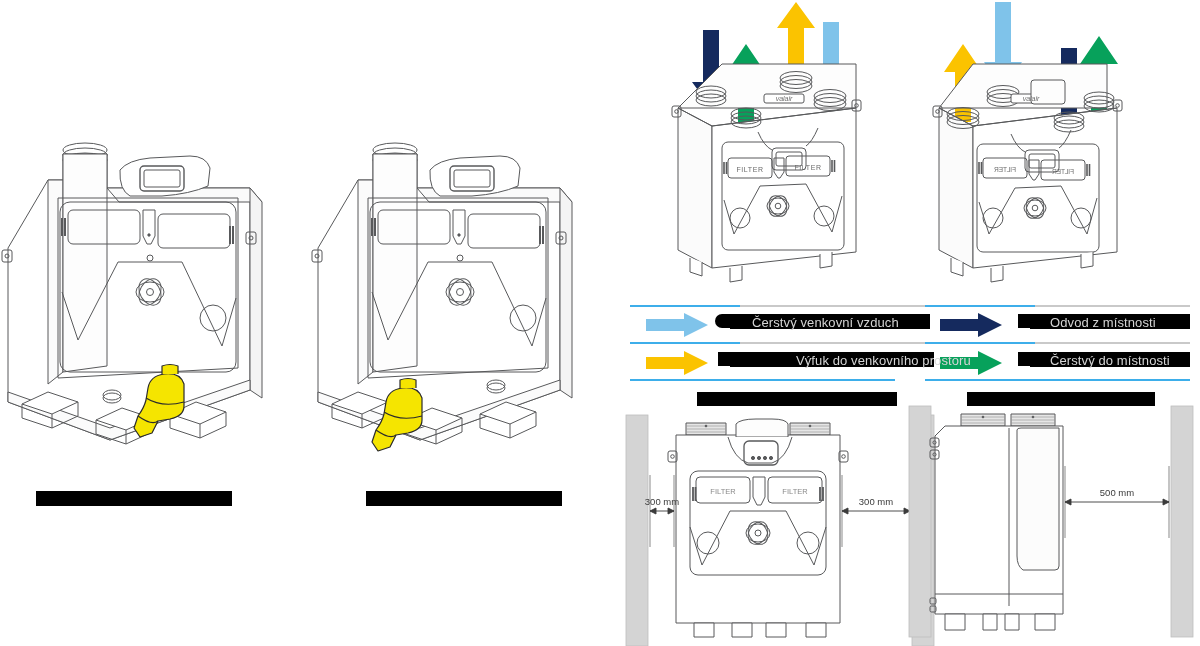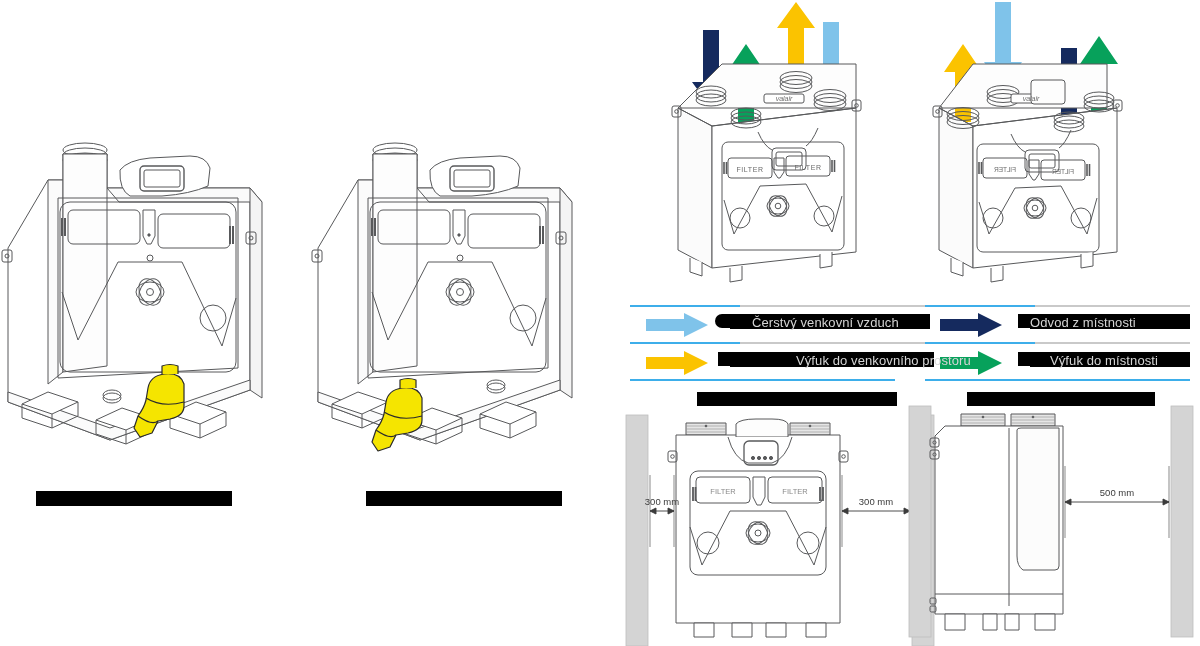--- a/index.html
+++ b/index.html
@@ -345,30 +345,30 @@
     <div class="abs redact" style="left:100px;top:47px;width:204px;height:15px;"></div>
     <div class="abs legend-text" style="left:122px;top:48px;width:200px;color:#d5d5d5;z-index:4;margin-left:44px;">Výfuk do venkovního prostoru</div>
 
     <div class="abs" style="left:310px;top:8px;">
       <svg width="62" height="24" viewBox="0 0 62 24">
         <path d="M0 6 L38 6 L38 0 L62 12 L38 24 L38 18 L0 18 Z" fill="#152a5e"></path>
       </svg>
     </div>
     <div class="abs redact" style="left:388px;top:9px;width:36px;height:14px;"></div>
     <div class="abs redact" style="left:400px;top:9px;width:160px;height:15px;"></div>
-    <div class="abs legend-text" style="left:400px;top:10px;width:150px;color:#d5d5d5;z-index:4;">Odvod z místnosti</div>
+    <div class="abs legend-text" style="left:420px;top:10px;width:150px;color:#d5d5d5;z-index:4;">Odvod z místnosti</div>
 
     <div class="abs" style="left:310px;top:46px;">
       <svg width="62" height="24" viewBox="0 0 62 24">
         <path d="M0 6 L38 6 L38 0 L62 12 L38 24 L38 18 L0 18 Z" fill="#07a15b"></path>
       </svg>
     </div>
     <div class="abs redact" style="left:388px;top:47px;width:36px;height:14px;"></div>
     <div class="abs redact" style="left:400px;top:47px;width:160px;height:15px;"></div>
-    <div class="abs legend-text" style="left:420px;top:48px;width:150px;color:#d5d5d5;z-index:4;">Výfuk do místnosti</div>
+    <div class="abs legend-text" style="left:420px;top:48px;width:150px;color:#d5d5d5;z-index:4;">Čerstvý do místnosti</div>
   </div>
 
   <div class="abs redact" style="left:697px;top:392px;width:200px;height:14px;"></div>
   <div class="abs redact" style="left:713px;top:398px;width:155px;height:8px;"></div>
   <div class="abs redact" style="left:967px;top:392px;width:188px;height:14px;"></div>
   <div class="abs redact" style="left:967px;top:398px;width:140px;height:8px;"></div>
 
   <div class="abs" style="left:620px;top:415px;width:320px;height:231px;">
     <svg width="320" height="231" viewBox="0 0 320 231">
 

